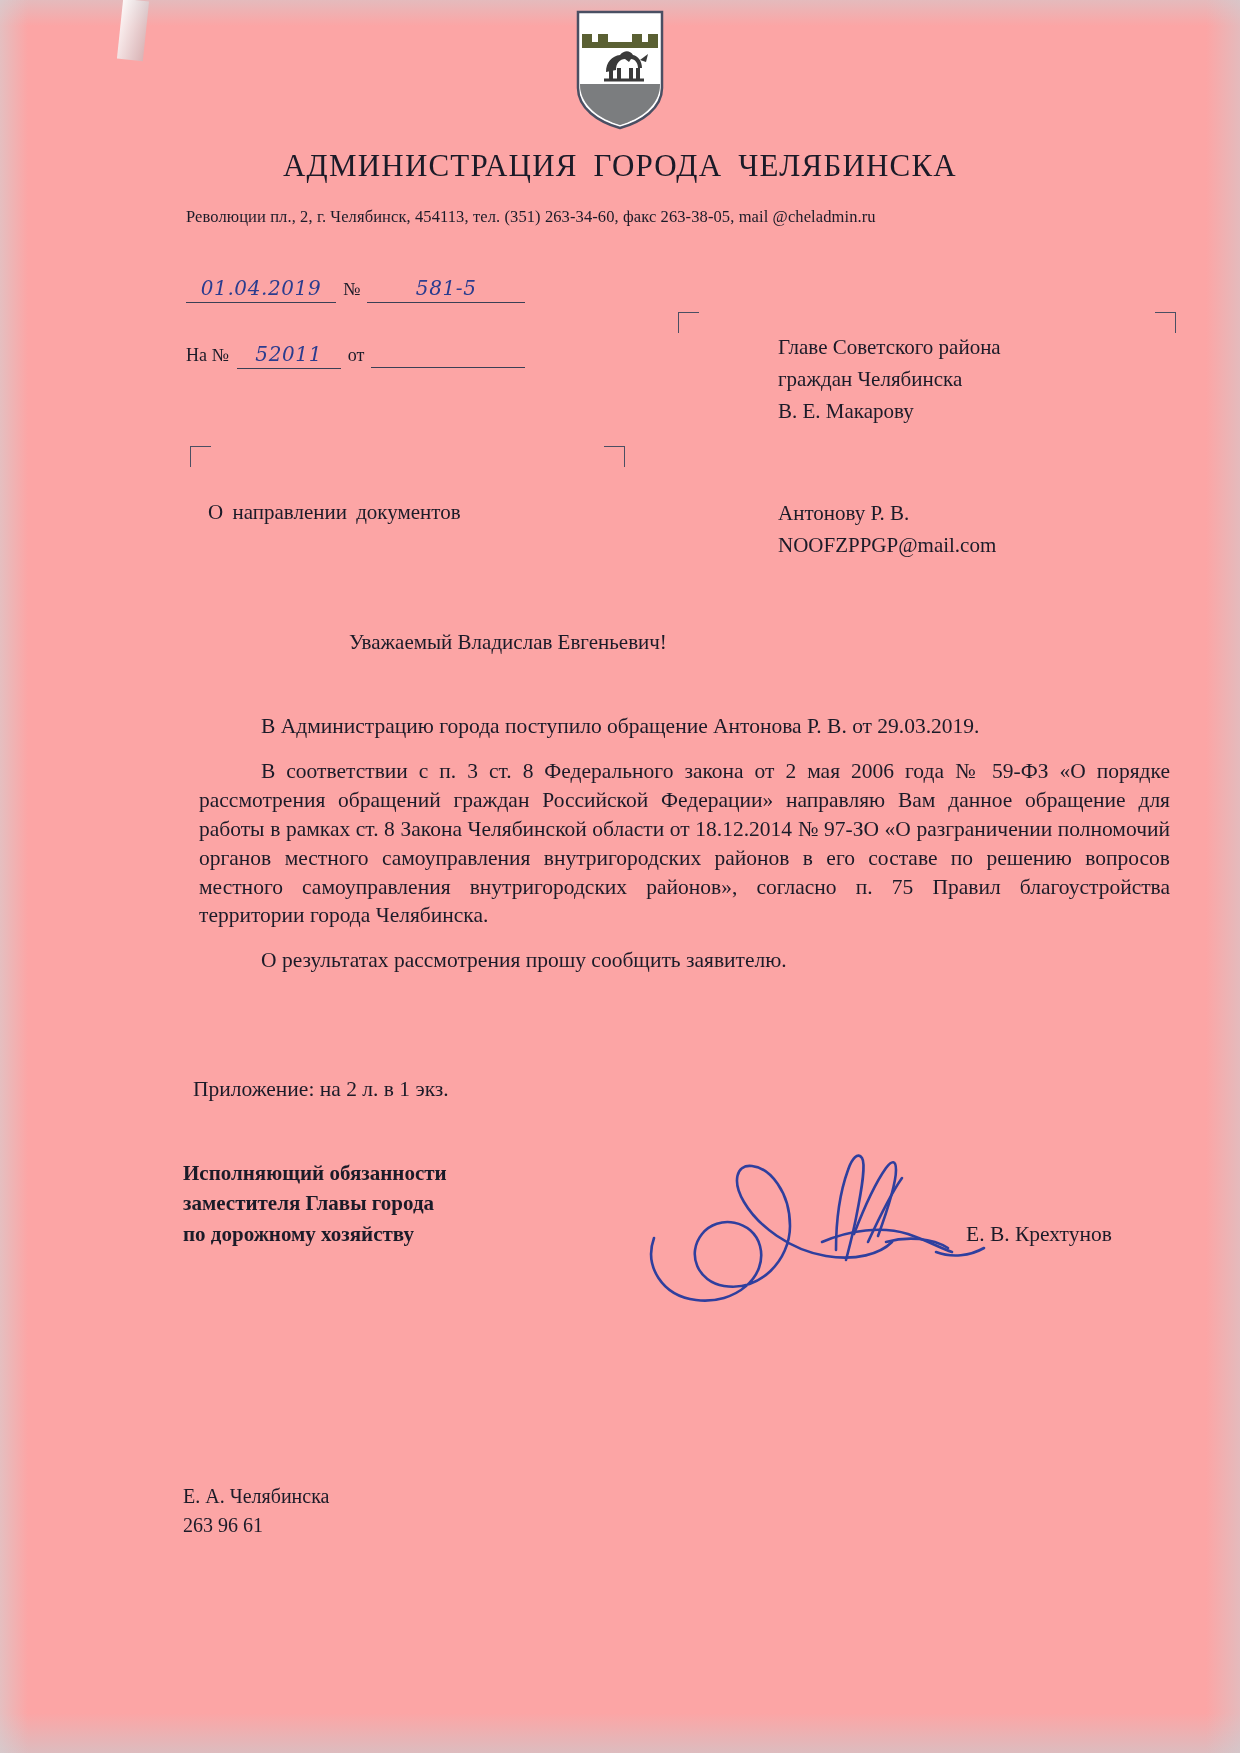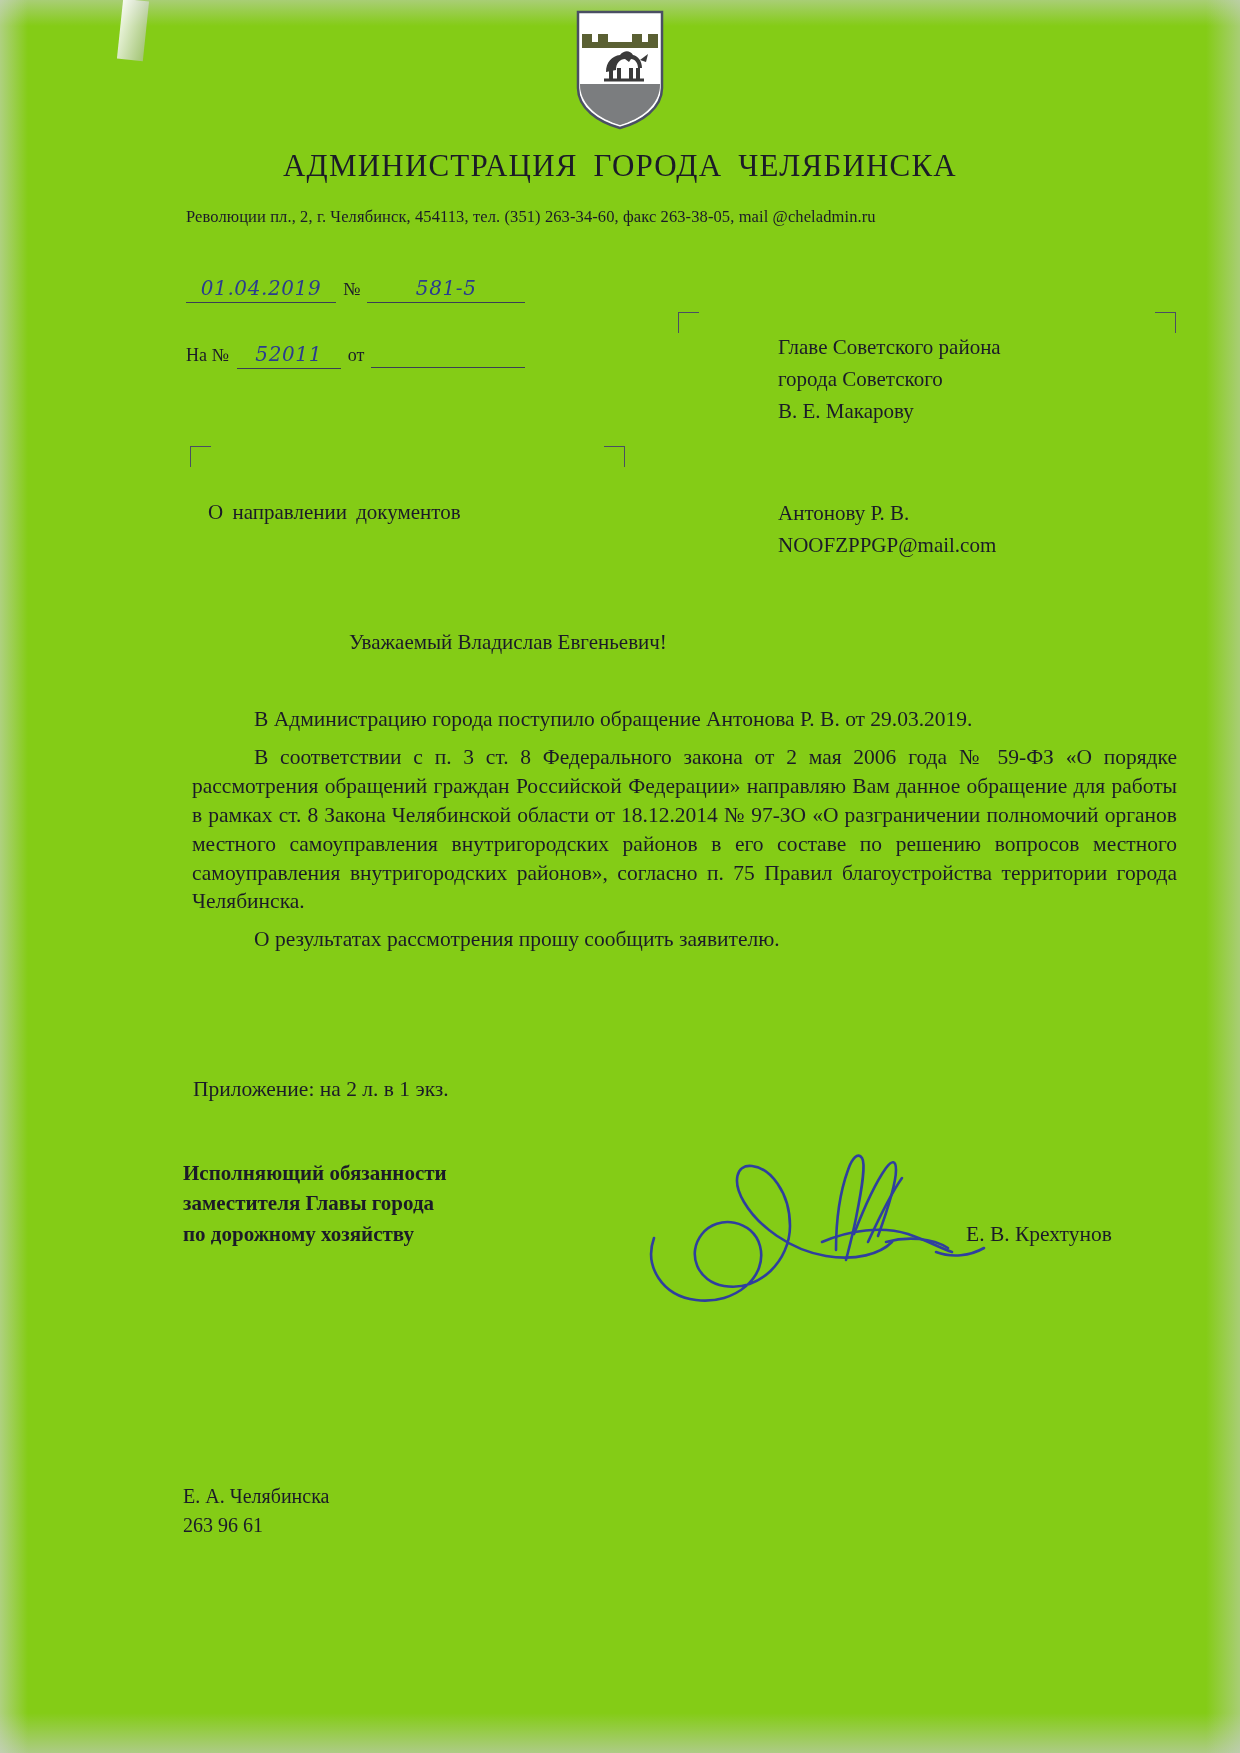--- a/index.html
+++ b/index.html
@@ -4,21 +4,21 @@
 <style>
   html, body {
     margin: 0;
     padding: 0;
     background: #f2f2f0;
   }
   .page {
     position: relative;
     width: 1240px;
     height: 1753px;
-    background: #84cc16;
+    background: #fca5a5;
     overflow: hidden;
     font-family: "Liberation Serif", serif;
     color: #1b1b28;
   }
   
   .scan-shade {
     position: absolute;
     inset: 0;
     background:
       linear-gradient(90deg, rgba(210,212,214,0.55) 0px, rgba(253,253,251,0) 28px),
@@ -149,21 +149,21 @@
   .body-block {
     position: absolute;
     top: 696px;
     left: 183px;
     width: 1003px;
     font-size: 21.5px;
     line-height: 1.345;
     text-align: justify;
   }
   .body-block p {
-    margin: 9px;
+    margin: 16px;
     text-indent: 62px;
   }
   .attachment {
     position: absolute;
     top: 1077px;
     left: 183px;
     font-size: 21.5px;
     margin-left: 10px;
   }
 
@@ -251,21 +251,21 @@
   </div>
 
   <div class="bracket tl" style="left:678px; top:312px;"></div>
   <div class="bracket tr" style="left:1155px; top:312px;"></div>
 
   <div class="bracket tl" style="left:190px; top:446px;"></div>
   <div class="bracket tr" style="left:604px; top:446px;"></div>
 
   <div class="addressee">
     <div>Главе  Советского района</div>
-    <div>города Советского</div>
+    <div>граждан Челябинска</div>
     <div>В. Е. Макарову</div>
   </div>
 
   <div class="addressee2">
     <div>Антонову Р. В.</div>
     <div>NOOFZPPGP@mail.com</div>
   </div>
 
   <div class="subject">О направлении  документов</div>
 

